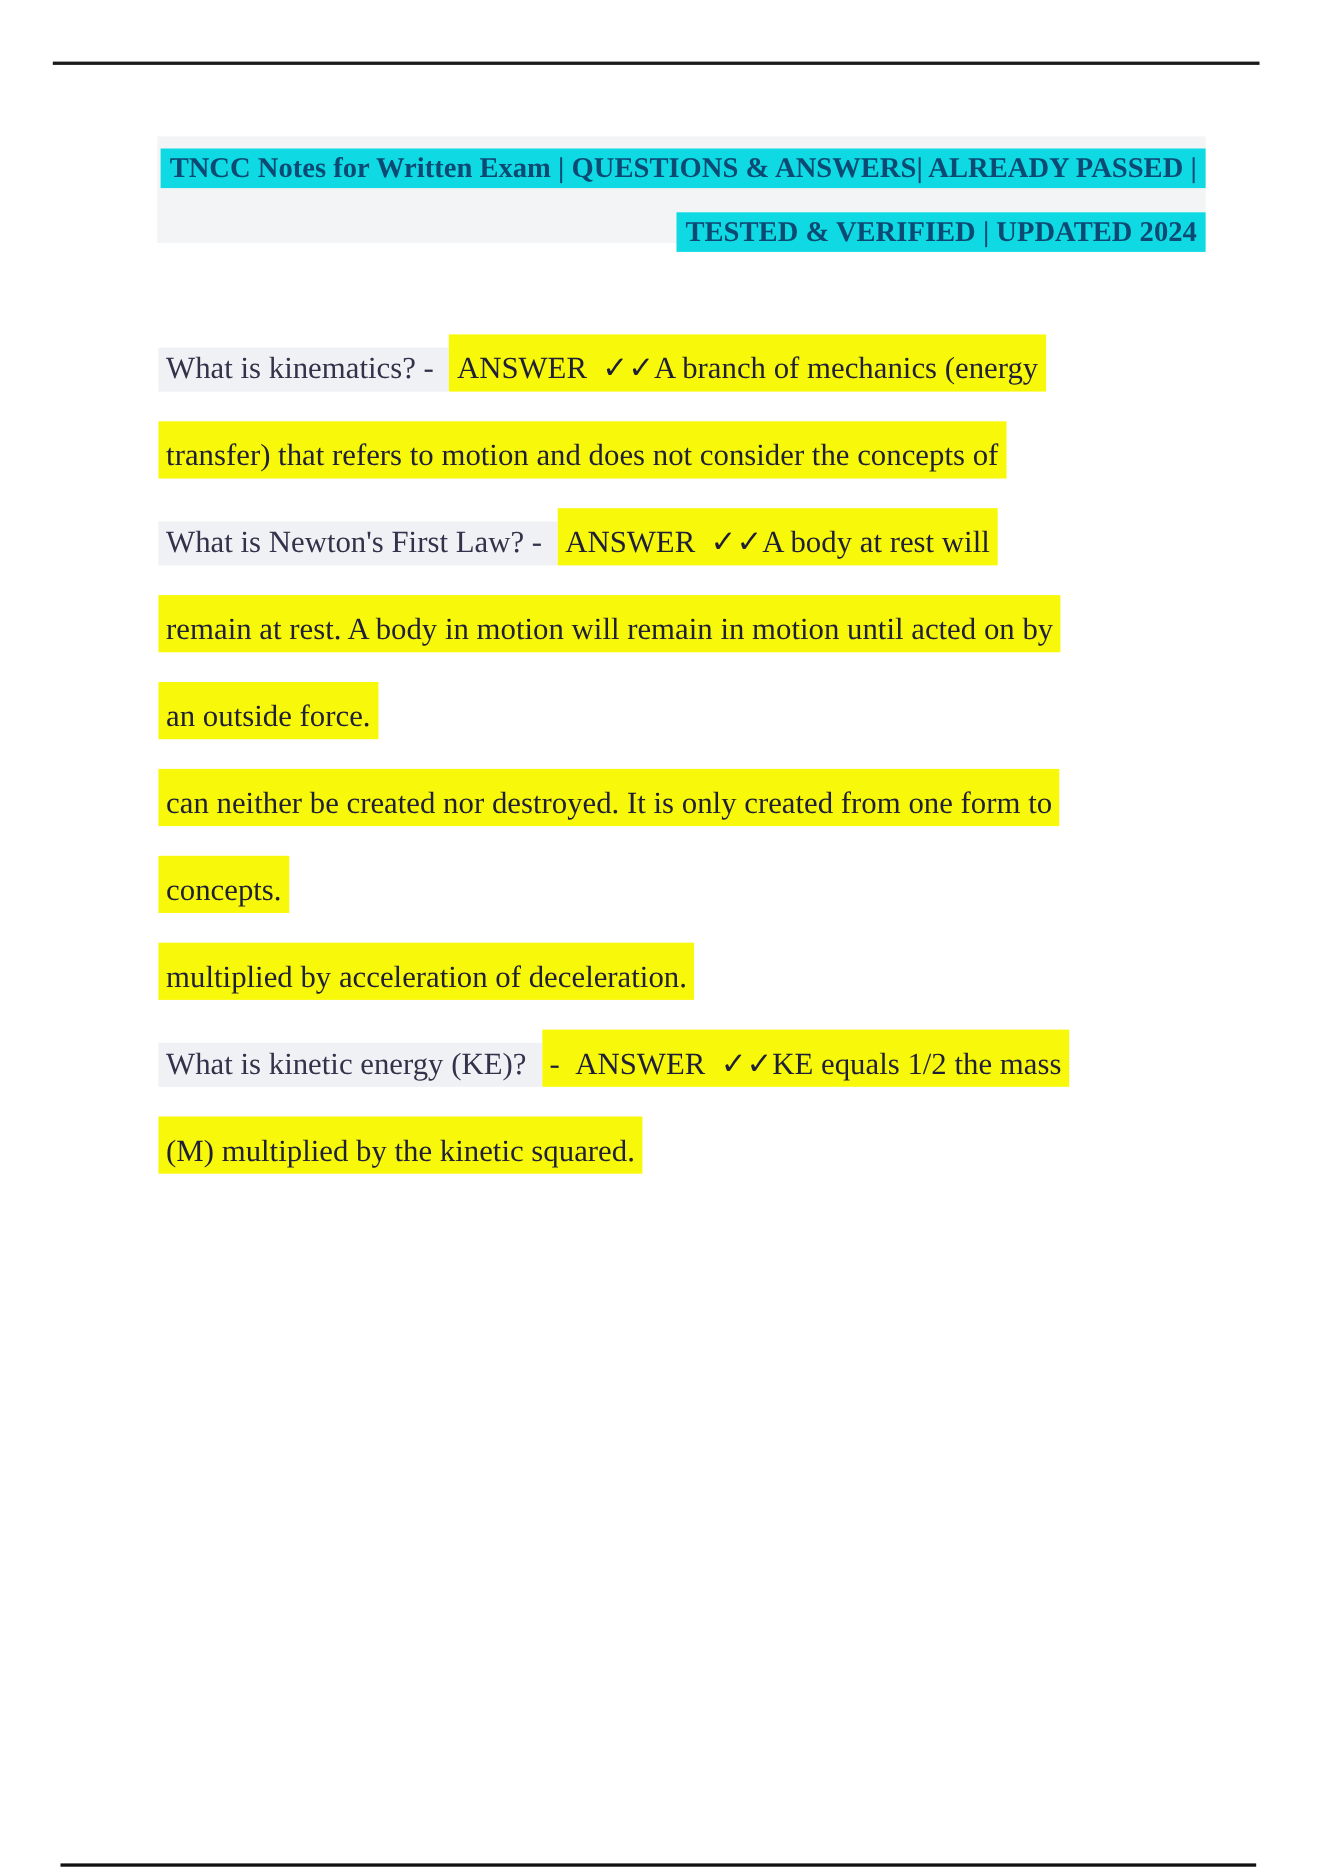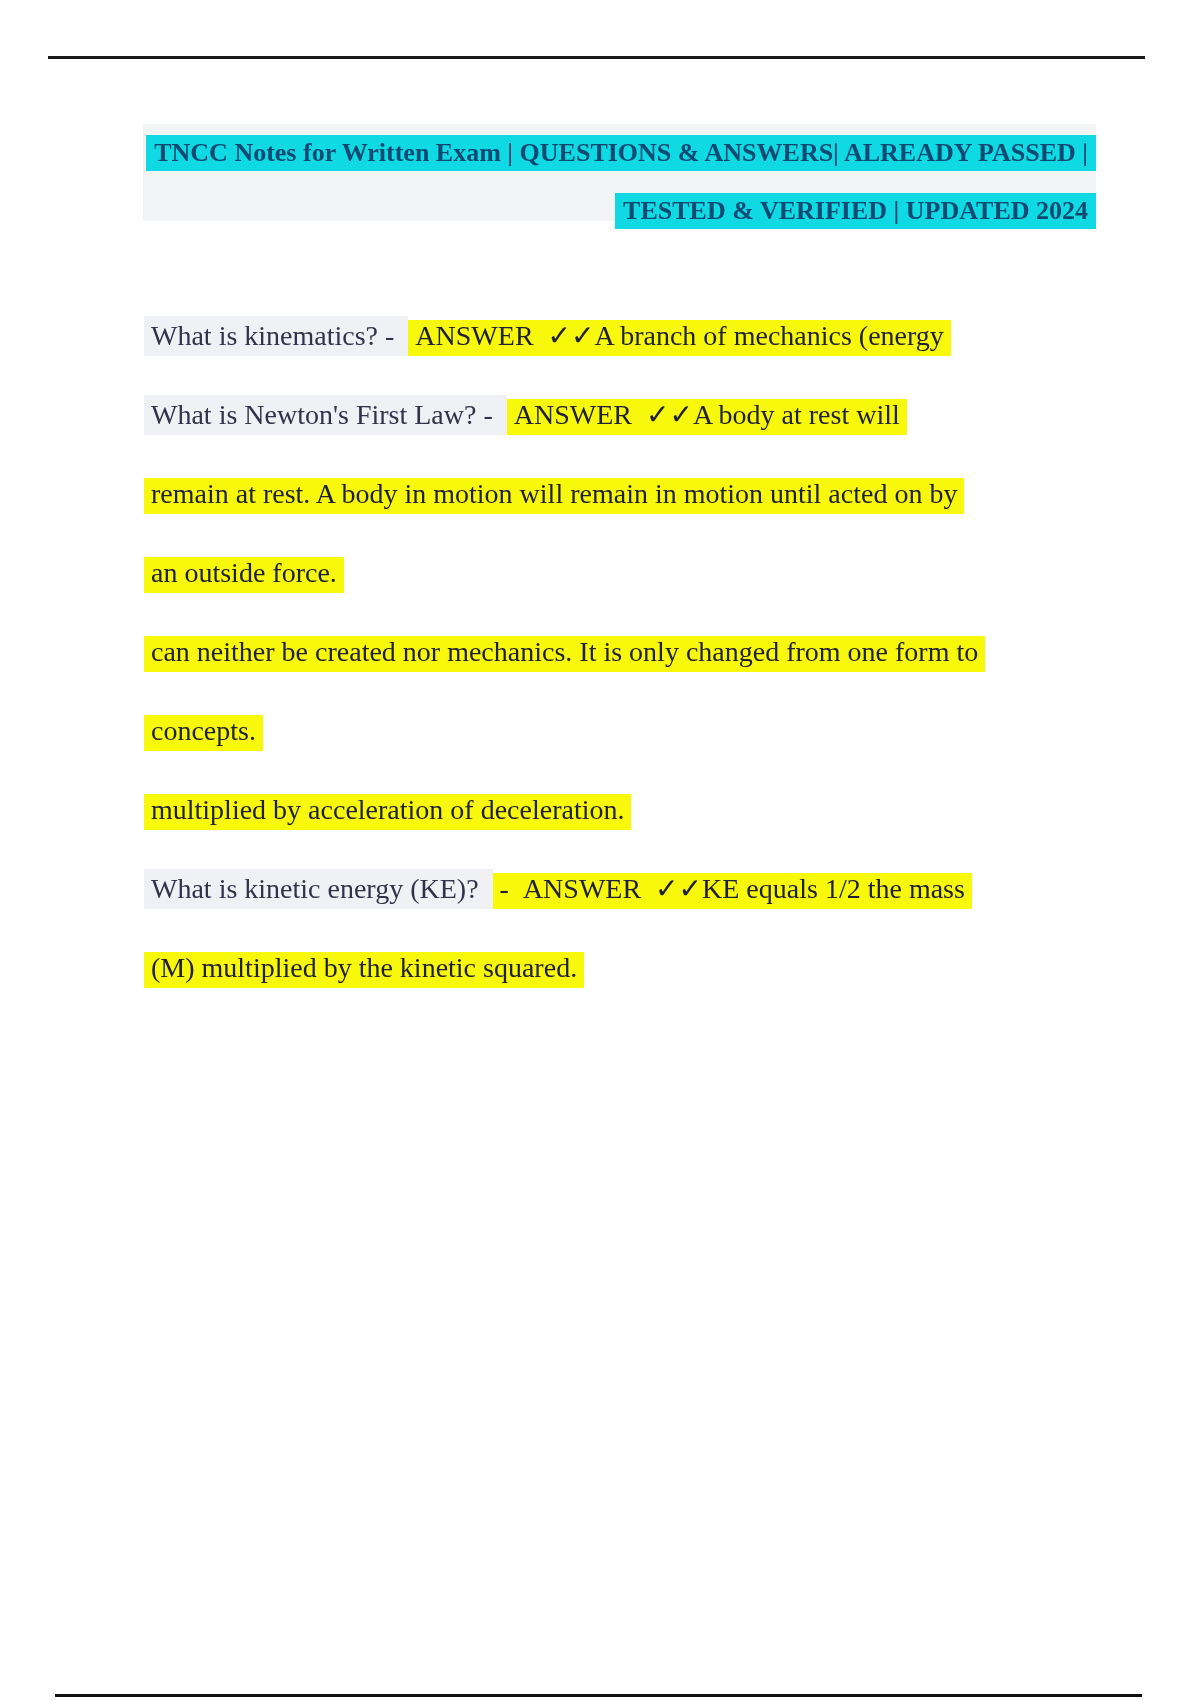--- a/index.html
+++ b/index.html
@@ -67,38 +67,39 @@
     white-space: nowrap;
   }
   .q-part {
     background: #f0f1f5;
     color: #32324a;
     padding: 4px 7px 5px;
   }
   .a-part {
     background: #f8f80a;
     color: #1f1f38;
-    padding: 0 7px 5px;
+    padding: 16px 7px 5px;
   }
 </style>
 </head>
 <body>
 
 <div class="rule rule-top"></div>
 
 <div class="title-panel">
   <div class="title-line"><span>TNCC Notes for Written Exam | QUESTIONS &amp; ANSWERS| ALREADY PASSED |</span></div>
   <div class="title-line"><span>TESTED &amp; VERIFIED | UPDATED 2024</span></div>
 </div>
 
 <div class="content">
   <div class="qa-line"><span class="q-part">What is kinematics? - </span><span class="a-part">ANSWER &nbsp;✓✓A branch of mechanics (energy</span></div>
+  <div class="qa-line"><span class="a-part">transfer) that refers to motion and does not consider the concepts of</span></div>
   <div class="qa-line"><span class="q-part">What is Newton's First Law? - </span><span class="a-part">ANSWER &nbsp;✓✓A body at rest will</span></div>
   <div class="qa-line"><span class="a-part">remain at rest. A body in motion will remain in motion until acted on by</span></div>
   <div class="qa-line"><span class="a-part">an outside force.</span></div>
-  <div class="qa-line"><span class="a-part">can neither be created nor mechanics. It is only changed from one form to</span></div>
+  <div class="qa-line"><span class="a-part">can neither be created nor destroyed. It is only created from one form to</span></div>
   <div class="qa-line"><span class="a-part">concepts.</span></div>
   <div class="qa-line"><span class="a-part">multiplied by acceleration of deceleration.</span></div>
   <div class="qa-line"><span class="q-part">What is kinetic energy (KE)? </span><span class="a-part">- &nbsp;ANSWER &nbsp;✓✓KE equals 1/2 the mass</span></div>
   <div class="qa-line"><span class="a-part">(M) multiplied by the kinetic squared.</span></div>
 </div>
 
 <div class="rule rule-bottom"></div>
 
 </body></html>

